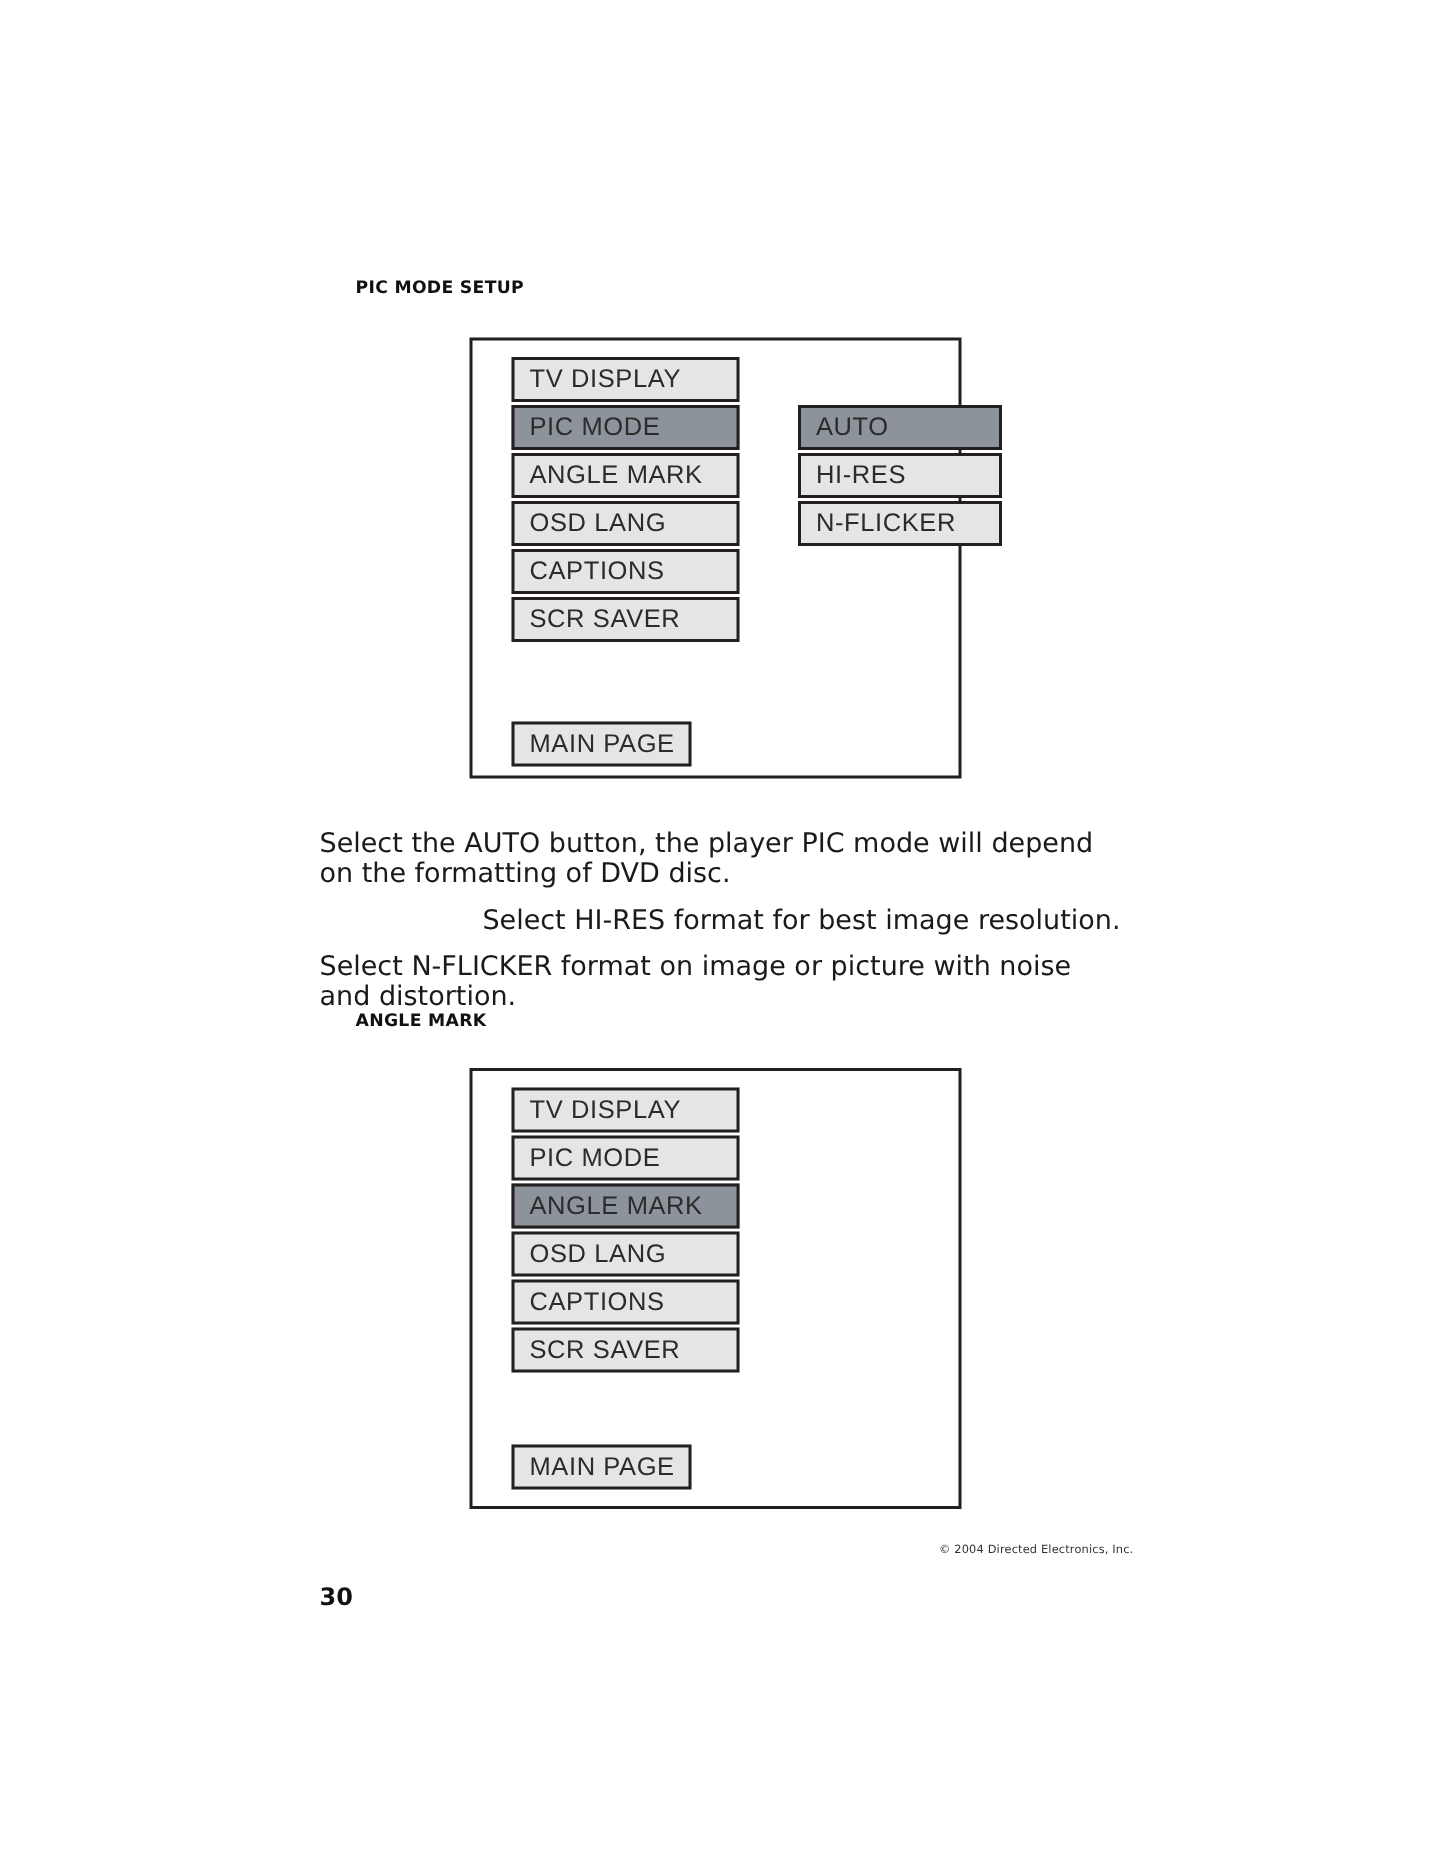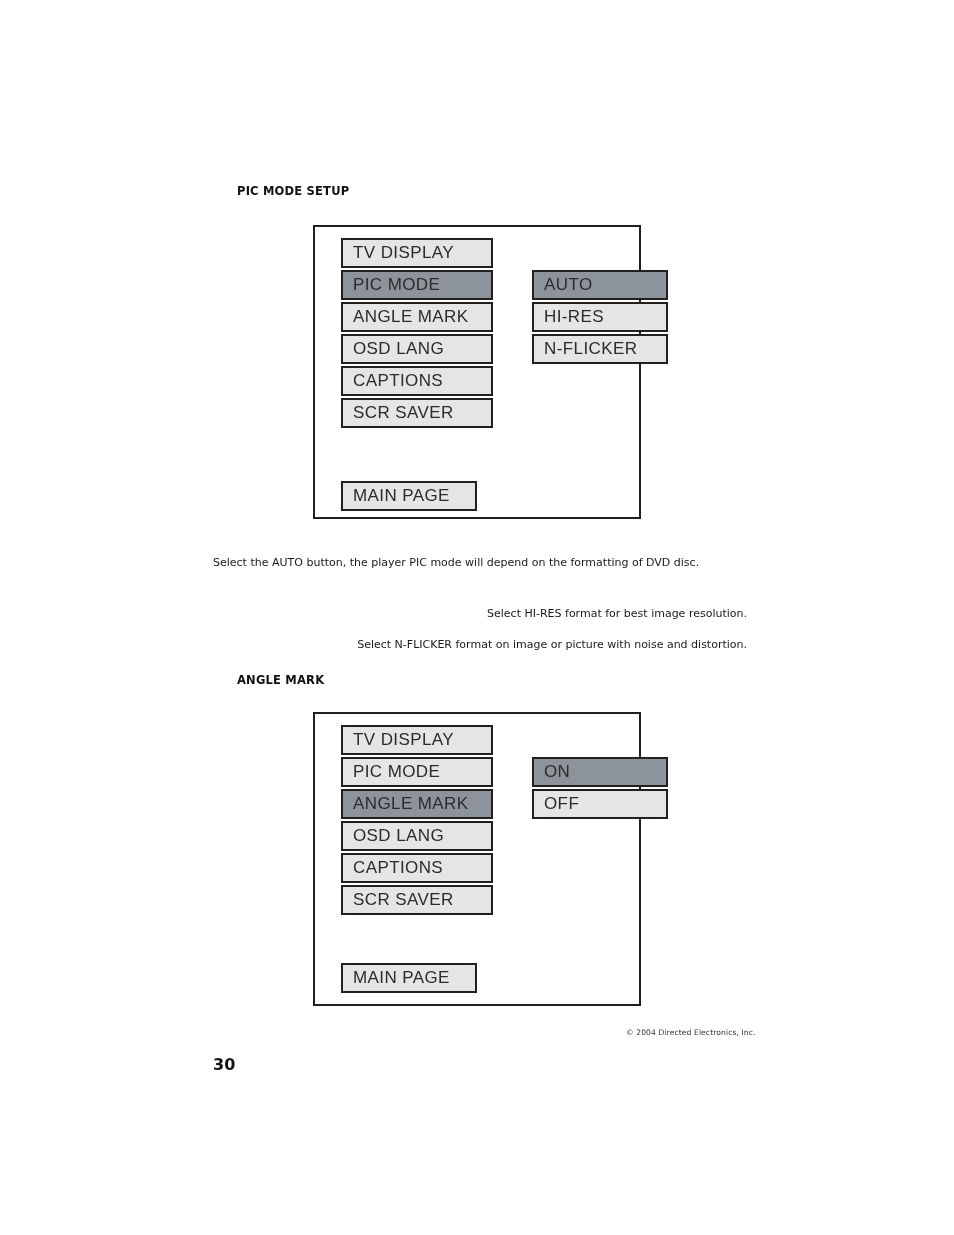--- a/index.html
+++ b/index.html
@@ -73,38 +73,38 @@
     overflow: hidden;
   }
   .osd-btn + .osd-btn { margin-top: 2px; }
   .osd-btn.selected {
     background: #8d939a;
   }
 
   .osd-btn.main-page {
     position: absolute;
     left: 26px;
-    width: 136px;
+    width: 120px;
   }
   #osd-pic-mode   .osd-btn.main-page { top: 254px; }
   #osd-angle-mark .osd-btn.main-page { top: 249px; }
 
   
   .body-text {
     position: absolute;
     left: 213px;
     width: 534px;
     font-family: "DejaVu Sans", sans-serif;
-    font-size: 11px;
+    font-size: 18px;
     line-height: 20px;
     color: #1a1a1a;
   }
   #para-auto      { top: 553px; }
   #para-hires     { top: 604px; text-align: right; }
-  #para-nflicker  { top: 635px; text-align: right; }
+  #para-nflicker  { top: 635px; }
 
   
   #page-number {
     position: absolute;
     left: 213px;
     top: 1055px;
     font-family: "DejaVu Sans", sans-serif;
     font-size: 16px;
     font-weight: bold;
     color: #111111;
@@ -155,22 +155,18 @@
 
   <div class="osd-left-col">
     <div class="osd-btn">TV DISPLAY</div>
     <div class="osd-btn">PIC MODE</div>
     <div class="osd-btn selected">ANGLE MARK</div>
     <div class="osd-btn">OSD LANG</div>
     <div class="osd-btn">CAPTIONS</div>
     <div class="osd-btn">SCR SAVER</div>
   </div>
 
-  <div class="osd-right-col">
-    <div class="osd-btn selected">ON</div>
-    <div class="osd-btn">OFF</div>
-  </div>
 
   <div class="osd-btn main-page">MAIN PAGE</div>
 </div>
 
 <div id="page-number">30</div>
 <div id="copyright">© 2004 Directed Electronics, Inc.</div>
 
 </body></html>

